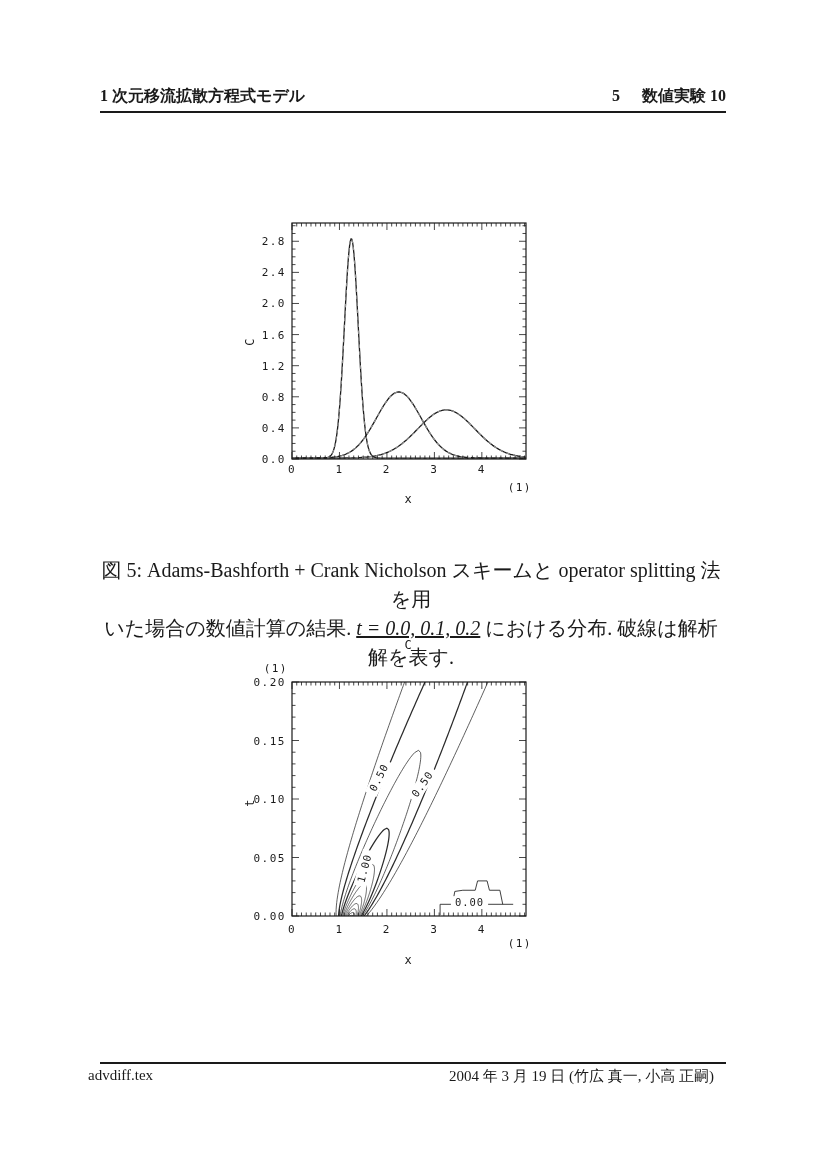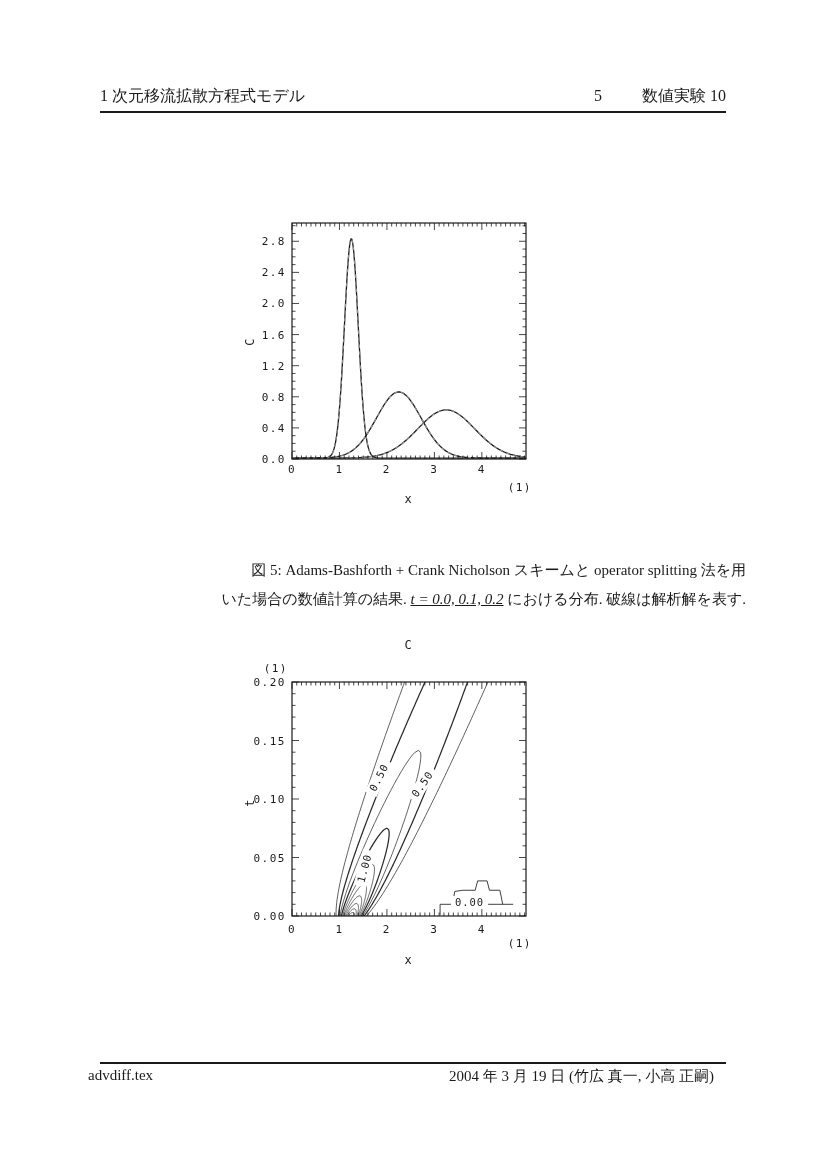--- a/index.html
+++ b/index.html
@@ -3,30 +3,30 @@
 <meta charset="utf-8">
 <style>
   html,body{margin:0;padding:0;background:#e8e8e8;}
   #page{
     position:relative;width:826px;height:1169px;background:#ffffff;
     font-family:"Liberation Serif","DejaVu Serif",serif;color:#1a1a1a;overflow:hidden;
   }
   .abs{position:absolute;}
   #running-header{
     left:100px;top:86px;width:626px;display:flex;justify-content:space-between;
-    align-items:baseline;font-size:16px;font-weight:normal;
+    align-items:baseline;font-size:16px;font-weight:bold;
   }
   #header-right span{display:inline-block;}
-  #header-sec-title{margin-left:36px;}
+  #header-sec-title{margin-left:18px;}
   #header-pageno{}
   .rule{left:100px;width:626px;background:#1a1a1a;}
   #header-rule{top:111px;height:2px;}
   #footer-rule{top:1062px;height:1.5px;}
   .caption{
-    left:116px;width:630px;font-size:15px;line-height:29px;text-align:right;
+    left:96px;width:630px;font-size:20px;line-height:29px;text-align:center;
   }
   #fig5-caption{top:556px;}
   #fig6-caption{top:1016px;}
   #footer-row{
     left:88px;top:1067px;width:626px;display:flex;justify-content:space-between;
     font-size:15px;
   }
   svg{display:block;}
   .tick{font-family:"DejaVu Sans Mono",monospace;font-size:11px;letter-spacing:1.5px;fill:#1a1a1a;}
   .axlabel{font-family:"DejaVu Sans Mono",monospace;font-size:12px;letter-spacing:2px;fill:#1a1a1a;}

